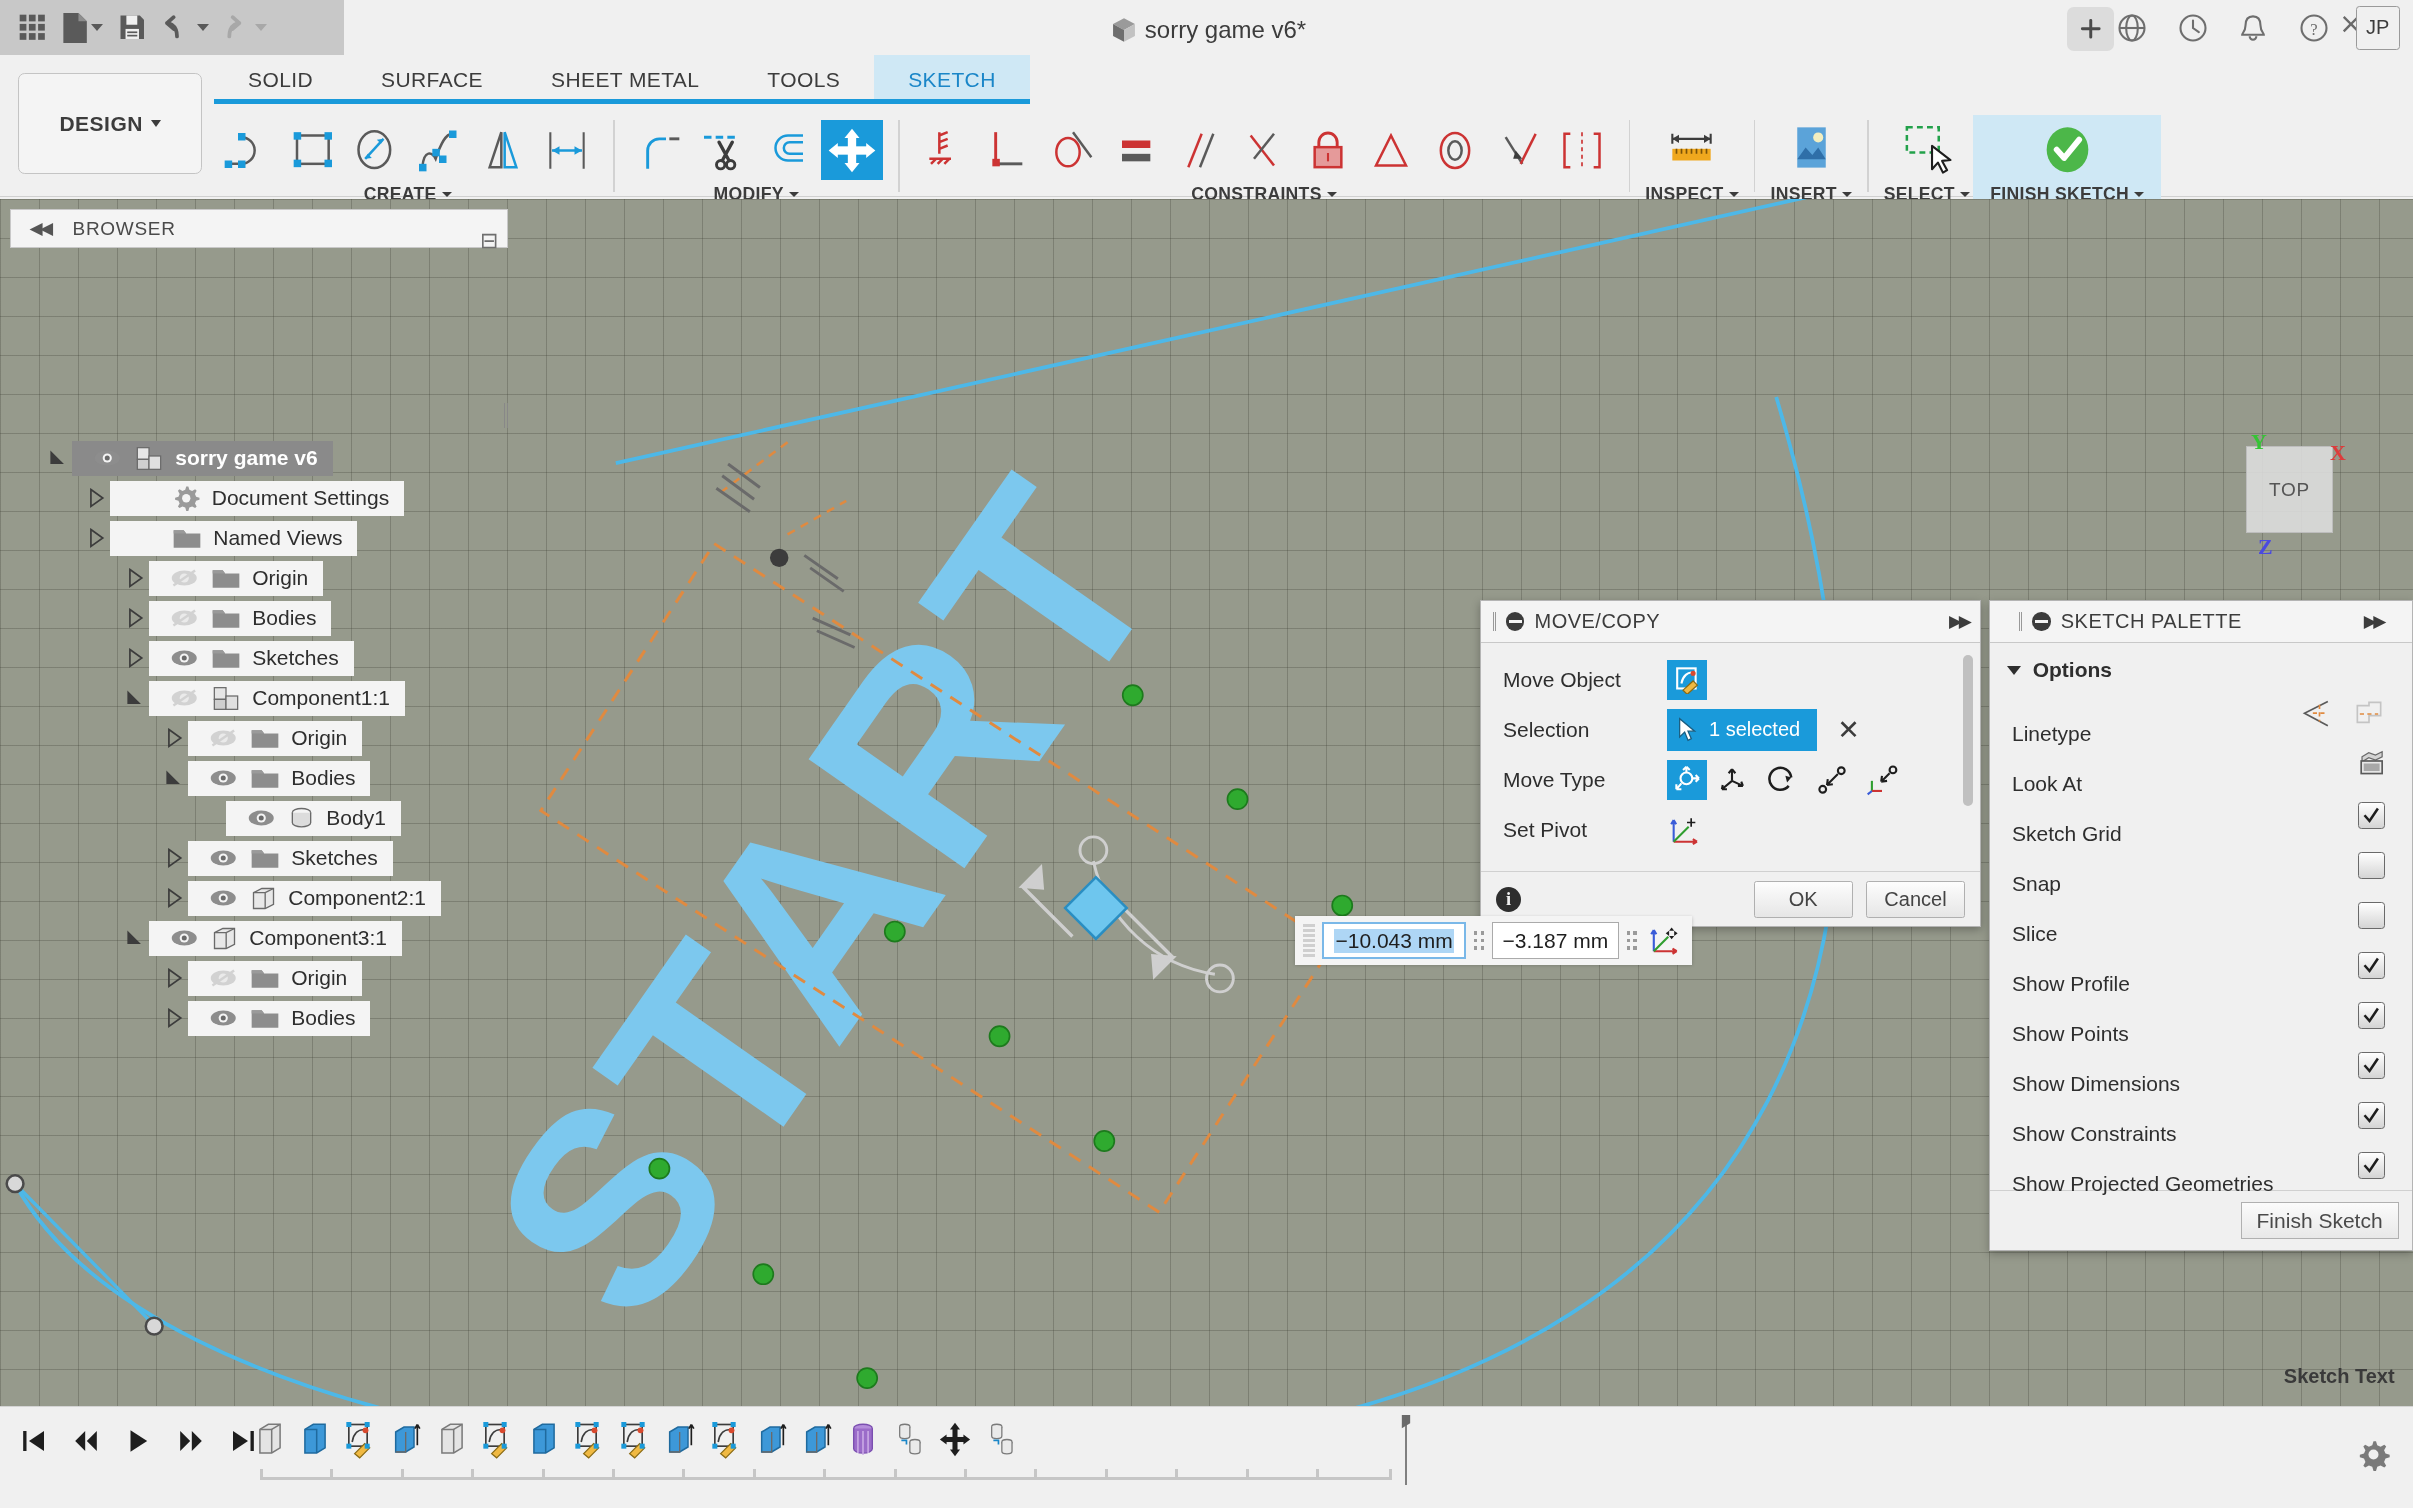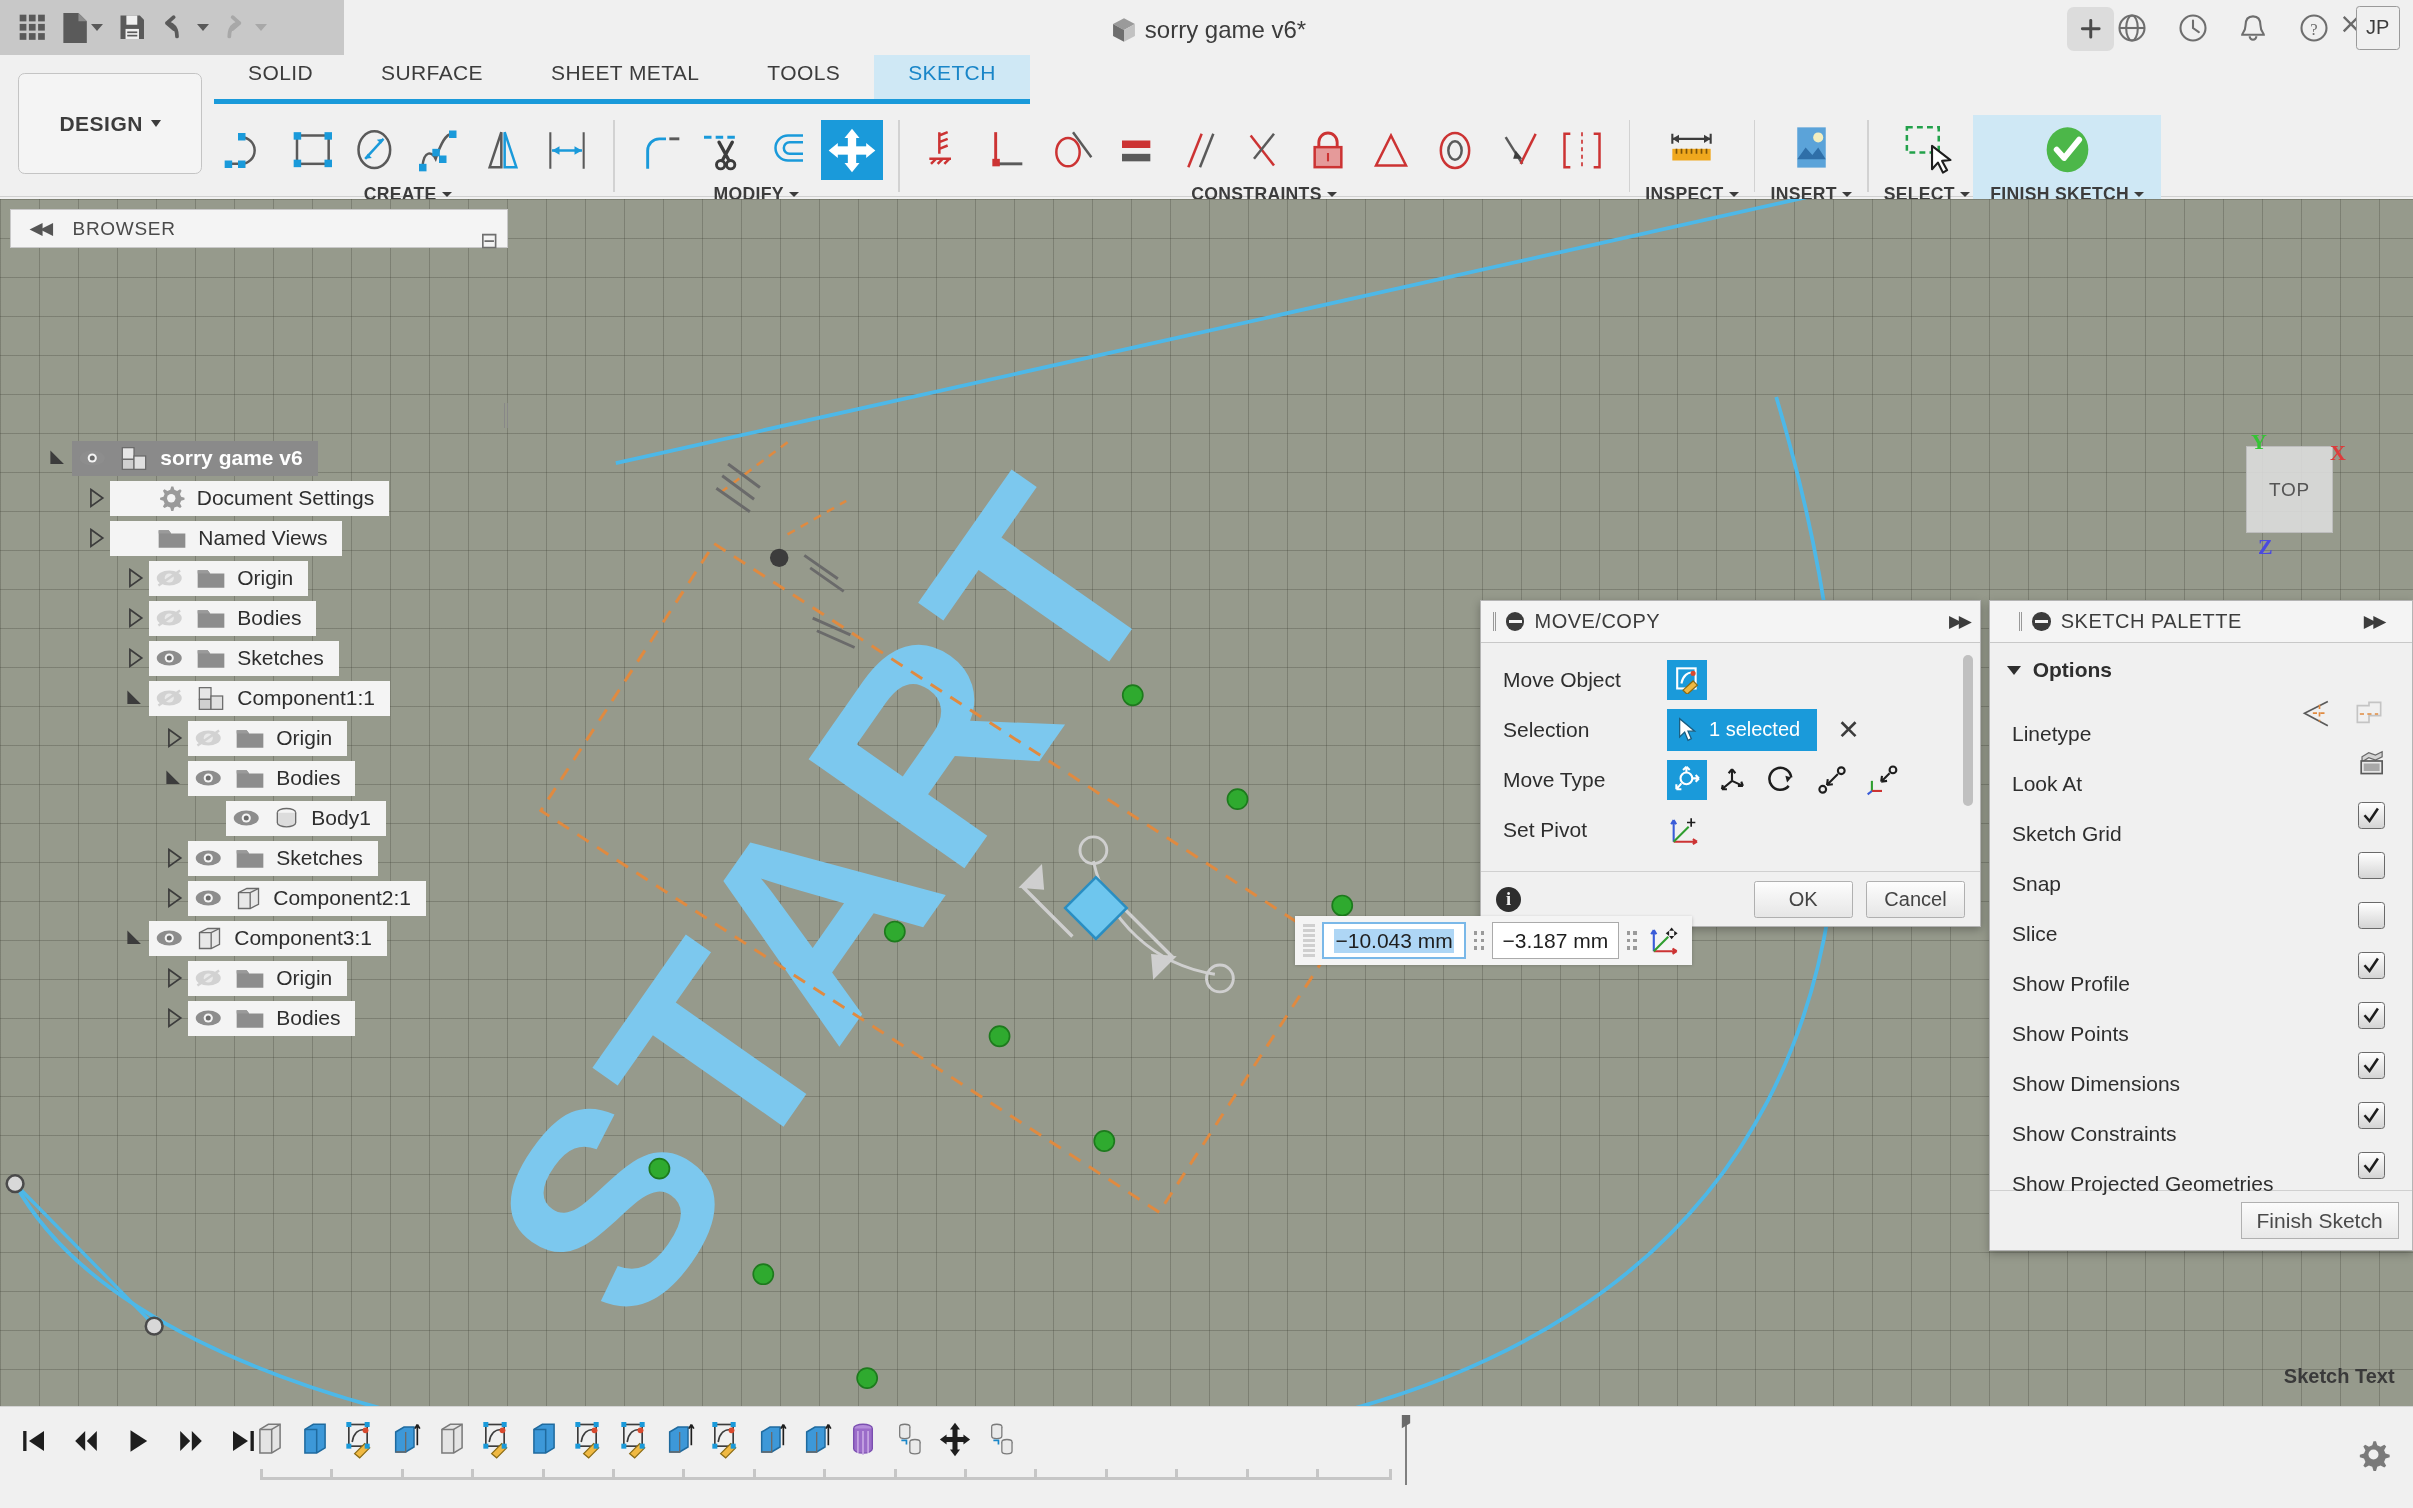--- a/index.html
+++ b/index.html
@@ -47,21 +47,21 @@
   .design-box {
     position: absolute; left: 18.4px; top: 18.4px; width: 184px; height: 101px;
     border: 1.7px solid #c4c4c4; border-radius: 6.7px; background: #f4f4f4;
     display: flex; align-items: center; justify-content: center; gap: 8.4px; cursor: pointer;
   }
   .design-box .lbl { font-size: 21px; font-weight: bold; color: #3c3c3c; letter-spacing: 0.5px; }
   .caret-sm { width: 0; height: 0; border-left: 5.9px solid transparent; border-right: 5.9px solid transparent; border-top: 7.5px solid #3c3c3c; }
 
   .tabs { position: absolute; left: 214px; top: 0; display: flex; height: 49px; }
   .tab {
-    height: 49px; padding: 6px 34px; display: flex; justify-content: center;
+    height: 49px; padding: 0 34px; display: flex; align-items: center; justify-content: center;
     font-size: 21px; color: #3c3c3c; letter-spacing: 0.4px; cursor: pointer;
   }
   .tab.active { background: #cfe8f5; color: #1a86c8; }
   .tab-underline { position: absolute; left: 0; bottom: 0; height: 5px; width: 100%; background: #1a9ada; }
 
   .panels { position: absolute; left: 214px; top: 60px; height: 94px; display: flex; font-weight: bold; }
   .panel { display: flex; flex-direction: column; align-items: center; position: relative; padding: 0 3.4px; }
   .panel-icons { display: flex; align-items: flex-end; height: 65px; gap: 1.7px; }
   .panel-label { font-size: 17.6px; color: #3c3c3c; letter-spacing: 0.3px; display: flex; align-items: center; gap: 5px; height: 28.5px; }
   .caret-tiny { width: 0; height: 0; border-left: 5px solid transparent; border-right: 5px solid transparent; border-top: 5.9px solid #3c3c3c; }
@@ -92,21 +92,21 @@
   .browser-head .ttl { font-size: 19px; color: #4a4a4a; letter-spacing: 0.7px; }
   .collapse-ic { color: #555; font-size: 17px; letter-spacing: -2.5px; }
   .browser-pin { position: absolute; left: 469px; top: 18.4px; font-size: 22px; color: #6e6e6e; }
   .browser-grip { position:absolute; left: 504px; top: 204px; width: 4.2px; height: 25px; border-left:1.7px solid #888; border-right:1.7px solid #888; }
 
   .tree { position: absolute; left: 0; top: 239px; width: 511px; }
   .trow { height: 40px; display: flex; align-items: center; position: relative; }
   .twist { width: 22px; height: 22px; margin-right: 3.4px; flex: 0 0 auto; }
   .tchip {
     background: #f4f4f4; height: 35px; display: flex; align-items: center;
-    padding: 0 15px 0 6px; gap: 11.7px;
+    padding: 0 15px 0 21px; gap: 11.7px;
   }
   .tchip.selected { background: #8a8a8a; }
   .tchip.selected .tlabel { color: #ffffff; font-weight: bold; }
   .tlabel { font-size: 21px; color: #2e2e2e; white-space: nowrap; }
 
   
   .dlg {
     position: absolute; left: 1480px; top: 401px; width: 501px;
     background: #f0f0f0; border: 1.7px solid #b4b4b4; box-shadow: 0 2.5px 8.4px rgba(0,0,0,.28);
   }

